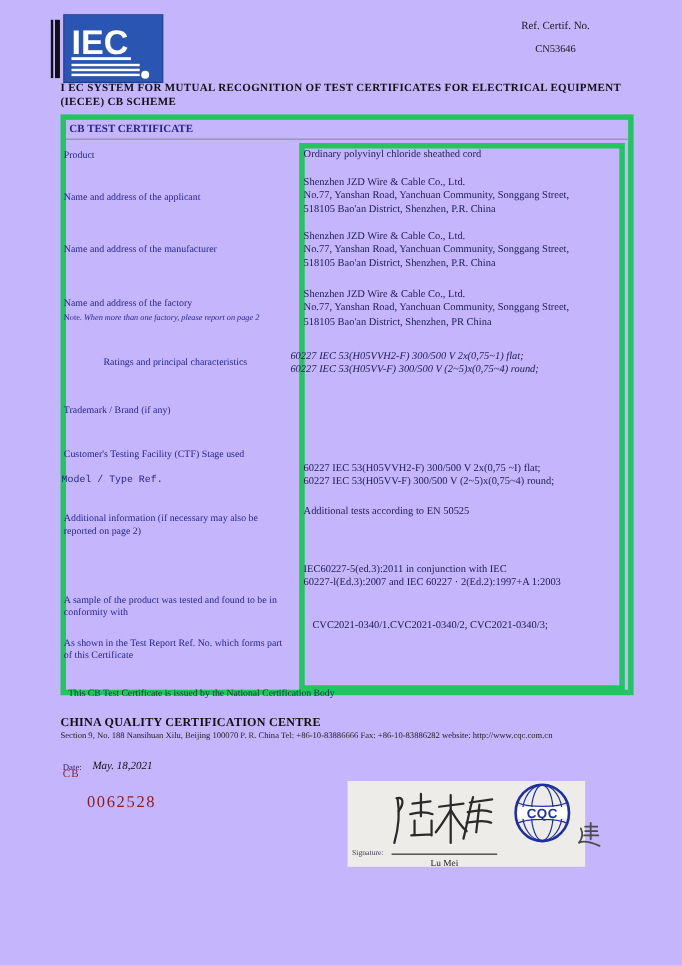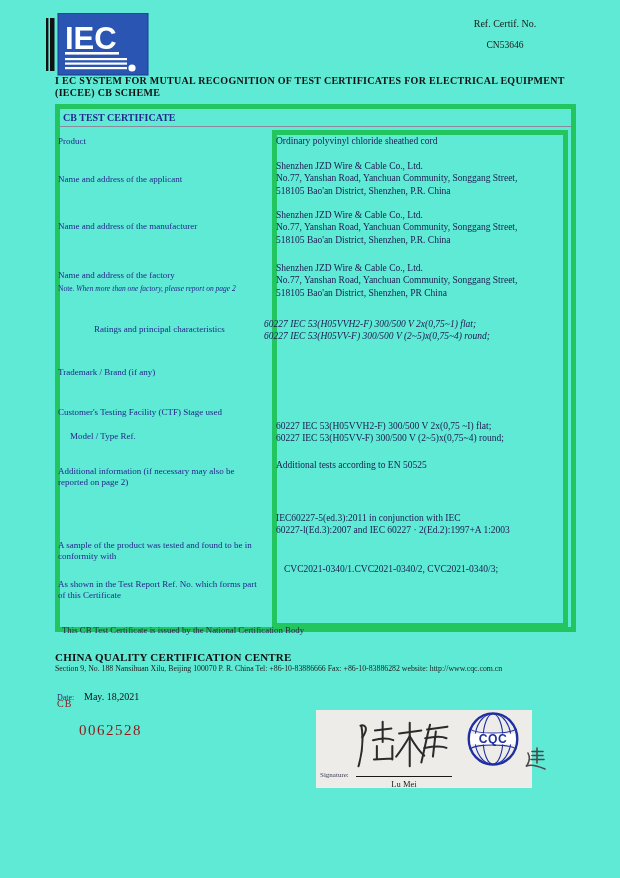--- a/index.html
+++ b/index.html
@@ -1,16 +1,16 @@
 <!DOCTYPE html>
 <html><head>
 <meta charset="utf-8">
 <style>
   html,body{margin:0;padding:0;background:#e8e8e8;}
-  #page{position:relative;width:620px;height:878px;background:#5eead4;
+  #page{position:relative;width:620px;height:878px;background:#c4b5fd;
         font-family:"Liberation Serif",serif;color:#1a1a1a;overflow:hidden;}
   .abs{position:absolute;}
   .navy{color:#26268c;}
   .val{color:#202055;font-size:9.5px;line-height:12.3px;}
   .lbl{color:#26268c;font-size:9px;line-height:11px;}
   .box{border:5px solid #22c55e;}
   .center{text-align:center;}
   .bold{font-weight:bold;}
   .small-italic{font-size:7.5px;font-style:italic;}
   svg{display:block;}
@@ -51,21 +51,21 @@
   <div class="abs lbl" style="left:58px;top:174px;width:210px;">Name and address of the applicant</div>
   <div class="abs lbl" style="left:58px;top:221px;width:210px;">Name and address of the manufacturer</div>
   <div class="abs lbl" style="left:58px;top:270px;width:210px;">Name and address of the factory</div>
   <div class="abs navy" style="left:58px;top:284px;width:212px;font-size:7.5px;">
     <span>Note.</span>
     <span class="small-italic">When more than one factory, please report on page 2</span>
   </div>
   <div class="abs lbl" style="left:58px;top:324px;width:210px;margin-left:36px;">Ratings and principal characteristics</div>
   <div class="abs lbl" style="left:58px;top:367px;width:210px;">Trademark / Brand (if any)</div>
   <div class="abs lbl" style="left:58px;top:407px;width:210px;">Customer's Testing Facility (CTF) Stage used</div>
-  <div class="abs lbl" style="left:70px;top:431px;width:210px;">Model / Type Ref.</div>
+  <div class="abs lbl" style="left:56px;top:431px;width:210px;font-family:Liberation Mono, monospace;">Model / Type Ref.</div>
   <div class="abs lbl" style="left:58px;top:466px;width:208px;">Additional information (if necessary may also be reported on page 2)</div>
   <div class="abs lbl" style="left:58px;top:540px;width:200px;">A sample of the product was tested and found to be in conformity with</div>
   <div class="abs lbl" style="left:58px;top:579px;width:205px;">As shown in the Test Report Ref. No. which forms part of this Certificate</div>
 
   <div class="abs val" style="left:276px;top:135px;width:278px;">Ordinary polyvinyl chloride sheathed cord</div>
 
   <div class="abs val" style="left:276px;top:160px;width:278px;">
     <div>Shenzhen JZD Wire &amp; Cable Co., Ltd.</div>
     <div>No.77, Yanshan Road, Yanchuan Community, Songgang Street,</div>
     <div>518105 Bao'an District, Shenzhen, P.R. China</div>
@@ -101,21 +101,21 @@
   </div>
 
   <div class="abs val" style="left:284px;top:563px;width:270px;">CVC2021-0340/1.CVC2021-0340/2, CVC2021-0340/3;</div>
 
   <div class="abs" style="left:62px;top:625px;font-size:8.8px;color:#26264f;">This CB Test Certificate is issued by the National Certification Body</div>
 
   <div class="abs bold" style="left:55px;top:651px;font-size:11px;letter-spacing:0.2px;color:#111;">CHINA QUALITY CERTIFICATION CENTRE</div>
   <div class="abs" style="left:55px;top:664px;width:515px;font-size:7.8px;color:#222;">Section 9, No. 188 Nansihuan Xilu, Beijing 100070 P. R. China Tel: +86-10-83886666 Fax: +86-10-83886282 website: http://www.cqc.com.cn</div>
 
   <div class="abs" style="left:57px;top:693px;font-size:8px;color:#2b2b6b;">Date:</div>
-  <div class="abs" style="left:84px;top:691px;font-size:10px;color:#111;">May. 18,2021</div>
+  <div class="abs" style="left:84px;top:691px;font-size:10px;color:#111;font-style:italic;">May. 18,2021</div>
 
   <div class="abs" style="left:57px;top:698px;font-size:10px;letter-spacing:1px;color:#8e1b1b;">CB</div>
   <div class="abs" style="left:79px;top:722px;font-size:15px;letter-spacing:1.5px;color:#8e1b1b;">0062528</div>
 
   <div class="abs" style="left:316px;top:710px;width:216px;height:78px;background:#edece8;"></div>
 
   <svg class="abs" style="left:352px;top:716px;" width="100" height="58" viewBox="0 0 100 60">
     <g fill="none" stroke="#2a2a2a" stroke-width="2.1" stroke-linecap="round">
       <path d="M8,10 C10,22 9,38 5,52"></path>
       <path d="M7,10 C13,8 15,14 9,22"></path>

